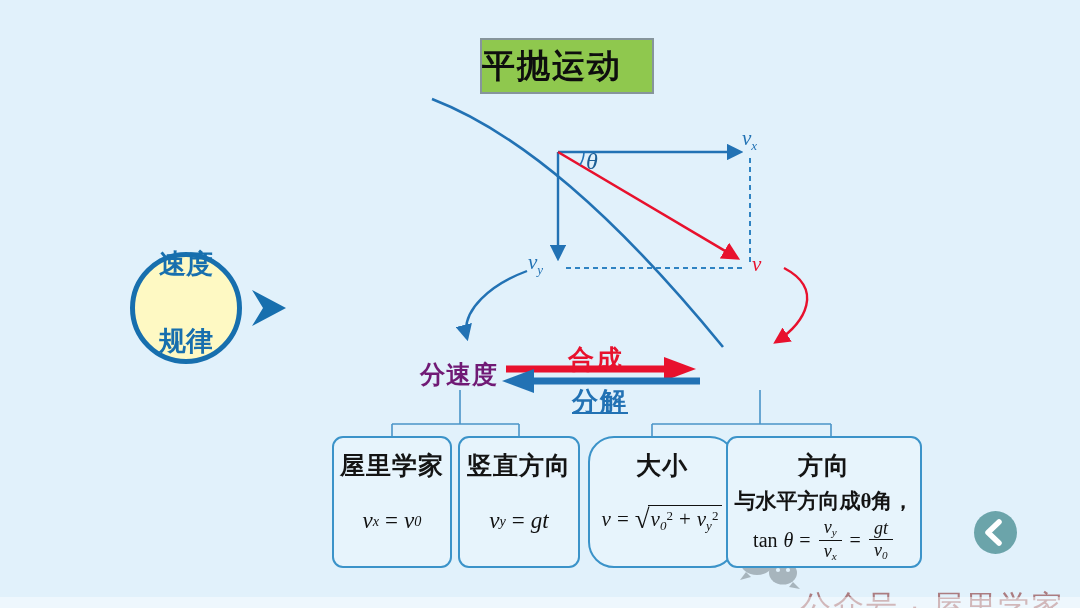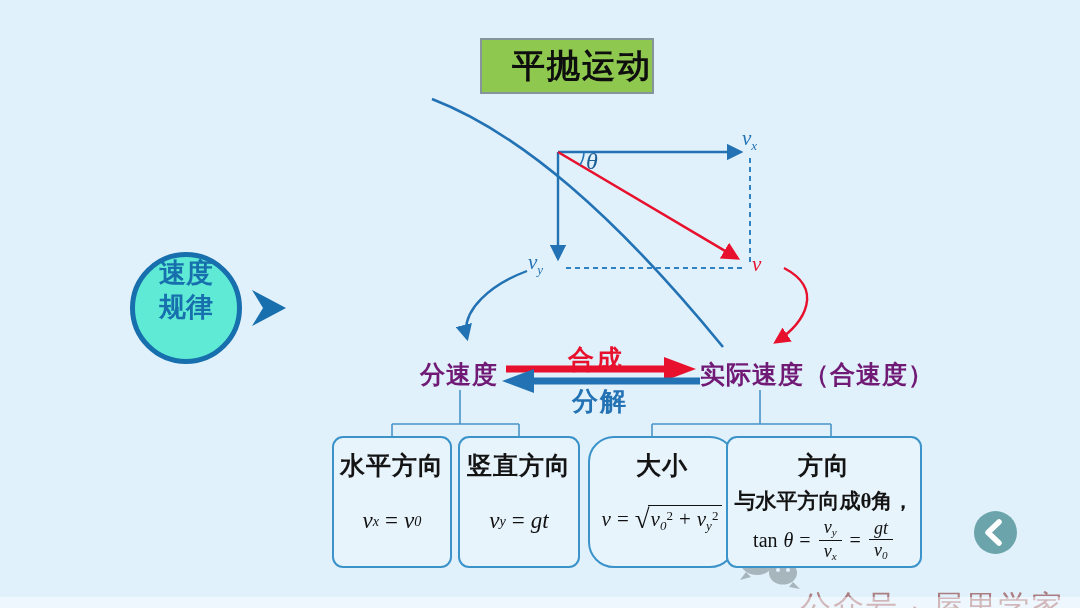--- a/index.html
+++ b/index.html
@@ -6,41 +6,41 @@
   .stage{
     position:relative; width:1080px; height:608px;
     background:#e1f1fb; overflow:hidden;
     font-family:"Liberation Sans", sans-serif;
   }
   .layer{position:absolute; left:0; top:0; width:1080px; height:608px;}
   
   .title-box{
     position:absolute; left:480px; top:38px; width:170px; height:52px;
     background:#8fc84e; border:2px solid #86959b;
-    display:flex; align-items:center; justify-content:flex-end;
+    display:flex; align-items:center; justify-content:flex-start;
     font-size:33px; font-weight:700; color:#0e0e0e; letter-spacing:2px;
   }
   
   .badge{
     position:absolute; left:130px; top:252px; width:112px; height:112px;
-    background:#5eead4; border:5px solid #176fae; border-radius:50%;
+    background:#fef9c3; border:5px solid #176fae; border-radius:50%;
     box-sizing:border-box; display:flex; flex-direction:column;
-    align-items:center; justify-content:flex-start;
-    color:#176fae; font-size:27px; font-weight:700; line-height:1.25;
+    align-items:center; justify-content:flex-end;
+    color:#176fae; font-size:27px; font-weight:700; line-height:1.25;gap:44px;
   }
   
   .vlab{position:absolute; font-family:"Liberation Serif", serif; font-style:italic; color:#2272b4; font-size:21px;}
   .vlab sub{font-size:62%; vertical-align:-30%; font-style:italic;}
   .vlab.red{color:#e8112d;}
   .theta-lab{position:absolute; left:586px; top:148px; font-family:"Liberation Serif", serif; font-style:italic; font-size:24px; color:#1d6097;}
   
   .node{position:absolute; font-size:25px; font-weight:600; color:#701a75; letter-spacing:1px;}
   .flow-lab{position:absolute; font-size:26px; font-weight:600; letter-spacing:2px;}
   .flow-lab.red{color:#e8112d;}
-  .flow-lab.blue{color:#2272b4;}
+  .flow-lab.blue{color:#2272b4;text-decoration:underline;}
   
   .ibox{
     position:absolute; top:436px; height:132px; box-sizing:border-box;
     background:#e7f4fc; border:2px solid #3b93c9; border-radius:11px;
     display:flex; flex-direction:column; align-items:center;
   }
   .ibox .btitle{font-size:25px; font-weight:700; color:#141414; margin-top:11px; letter-spacing:1px;}
   .formula{font-family:"Liberation Serif", serif; color:#111; font-size:23px; display:flex; align-items:center; justify-content:center;}
   .formula i{font-style:italic;}
   .formula sub{font-size:62%; vertical-align:-28%; font-style:italic;}
@@ -129,26 +129,25 @@
     <span>速度</span>
     <span>规律</span>
   </div>
 
   <span class="vlab" style="left:742px; top:126px;"><i>v</i><sub>x</sub></span>
   <span class="vlab" style="left:528px; top:250px;"><i>v</i><sub>y</sub></span>
   <span class="vlab red" style="left:752px; top:252px;"><i>v</i></span>
   <span class="theta-lab">θ</span>
 
   <span class="node" style="left:420px; top:358px;">分速度</span>
-  <span class="node" style="left:700px; top:358px;">实际速度（合速度）</span>
   <span class="flow-lab red" style="left:568px; top:342px;">合成</span>
   <span class="flow-lab blue" style="left:572px; top:384px;">分解</span>
 
   <div class="ibox" style="left:332px; width:120px;">
-    <div class="btitle">水平方向</div>
+    <div class="btitle">屋里学家</div>
     <div class="formula f12">
       <i>v</i>
         <sub>x</sub>
       <span class="op">=</span>
       <i>v</i>
         <sub>0</sub>
     </div>
   </div>
 
   <div class="ibox" style="left:458px; width:122px;">

